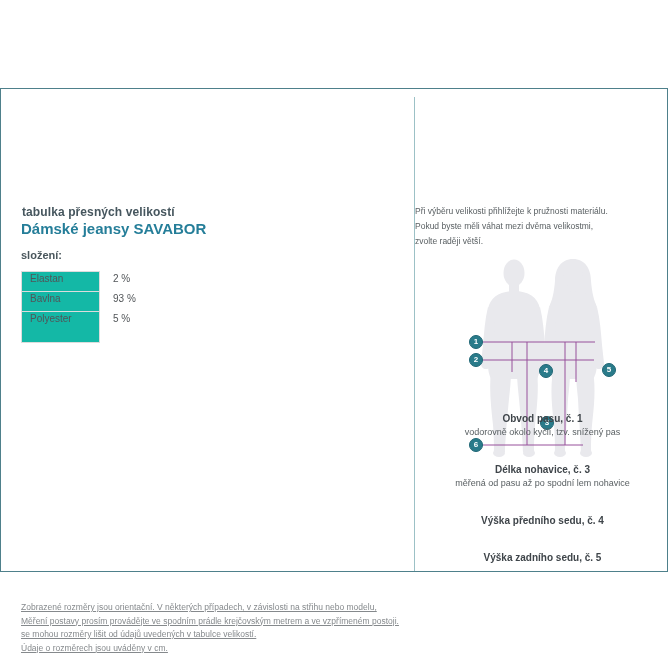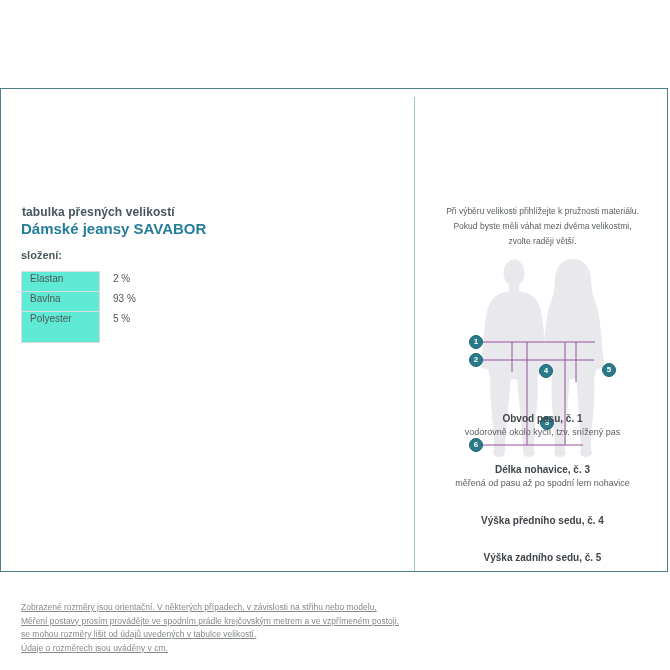--- a/index.html
+++ b/index.html
@@ -28,35 +28,35 @@
     font-size:15px;font-weight:bold;color:#257e99;
   }
   .composition-label{
     position:absolute;left:20px;top:160px;
     font-size:11px;font-weight:bold;color:#49565c;
   }
   .comp-table{position:absolute;left:20px;top:182px;width:370px;}
   .comp-row{position:relative;height:16px;margin-bottom:4px;}
   .comp-cell{
     position:absolute;left:0;top:0;width:79px;height:32px;
-    background:#5eead4;border:1px solid #dcdcdc;box-sizing:border-box;
+    background:#14b8a6;border:1px solid #dcdcdc;box-sizing:border-box;
     font-size:10px;color:#515558;line-height:14px;padding-left:8px;
   }
   .comp-value{
     position:absolute;left:92px;top:0;height:16px;
     font-size:10px;color:#515558;line-height:16px;
   }
   .footnote{
     position:absolute;left:20px;top:512px;width:390px;
     font-size:8.5px;color:#85898c;line-height:13.5px;white-space:nowrap;text-decoration:underline;
   }
   
   .right-panel{position:absolute;left:414px;top:0;width:255px;height:100%;}
   .intro{
-    position:absolute;left:0;top:115px;width:255px;text-align:center;
+    position:absolute;left:0;top:115px;width:255px;text-align:left;
     font-size:8.5px;color:#5a6063;line-height:15px;
   }
   .diagram{position:absolute;left:0;top:160px;width:256px;height:215px;}
   .diagram svg{position:absolute;left:0;top:0;}
   .badge{
     position:absolute;width:14px;height:14px;border-radius:50%;
     background:#2a7b8a;border:1px solid #1f6675;box-sizing:border-box;
     color:#ffffff;font-size:8px;font-weight:bold;line-height:12px;text-align:center;
   }
   .measurements{

